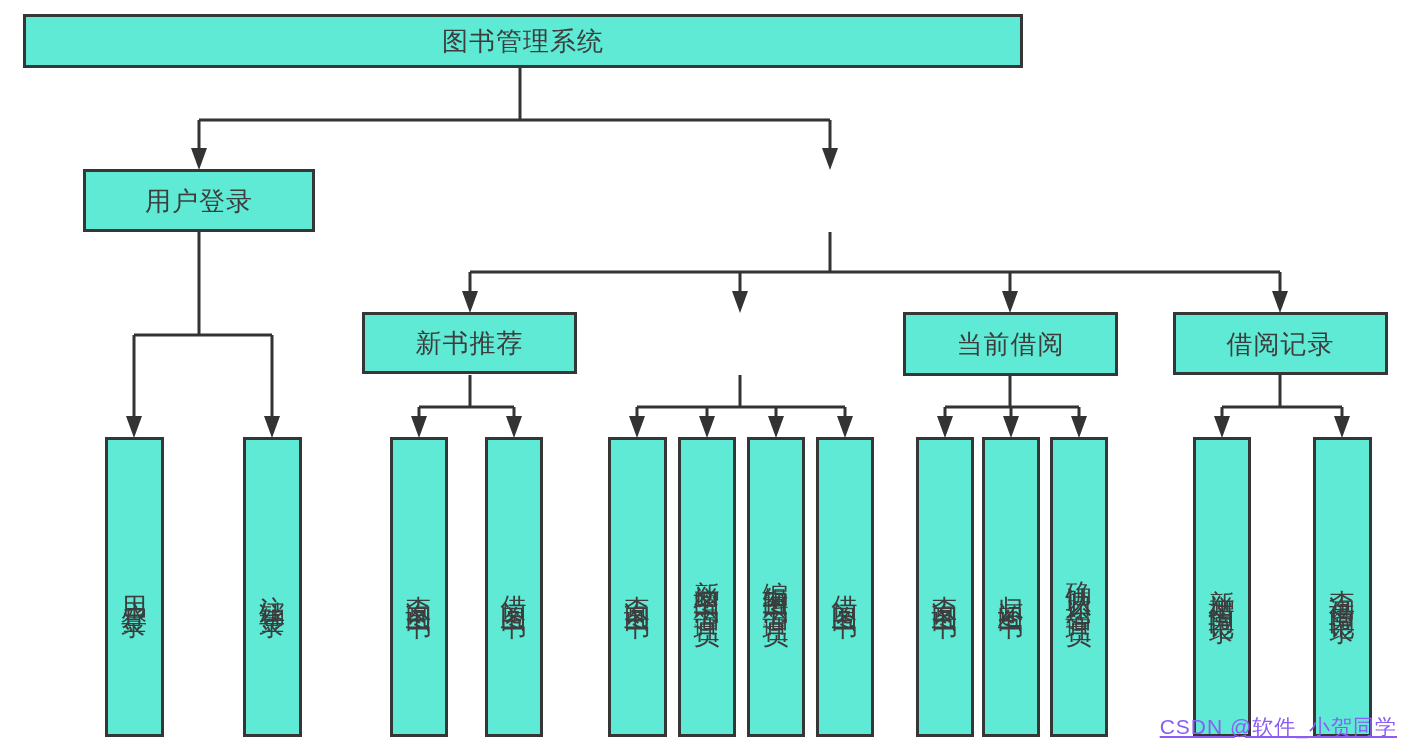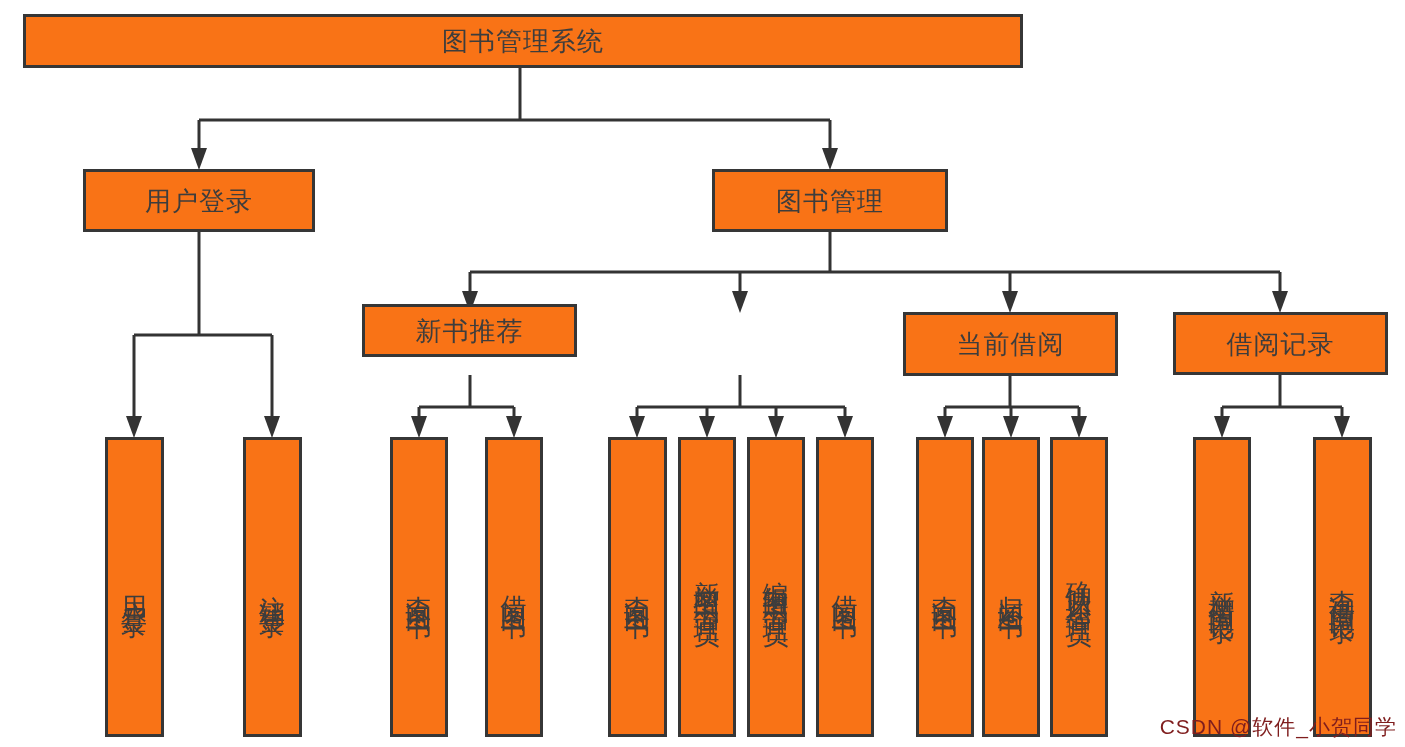--- a/index.html
+++ b/index.html
@@ -20,21 +20,21 @@
     position: absolute;
     left: 0;
     top: 0;
     width: 1405px;
     height: 747px;
   }
   .node {
     position: absolute;
     box-sizing: border-box;
     border: 3px solid #363636;
-    background: #f97316;
+    background: #5eead4;
     display: flex;
     align-items: center;
     justify-content: center;
     text-align: center;
   }
   .hnode {
     font-size: 26px;
     letter-spacing: 1px;
     line-height: 1;
   }
@@ -44,23 +44,24 @@
     font-size: 26px;
     letter-spacing: 6px;
     line-height: 1;
   }
   .watermark {
     position: absolute;
     right: 8px;
     bottom: 6px;
     font-size: 21px;
     letter-spacing: 1px;
-    color: #7f1d1d;
+    color: #8b5cf6;
     z-index: 5;
     white-space: nowrap;
+    text-decoration: underline;
   }
 </style>
 </head>
 <body>
 
 <div class="stage">
 
   <svg class="connectors" viewBox="0 0 1405 747" xmlns="http://www.w3.org/2000/svg">
     <g stroke="#333333" stroke-width="3" fill="none">
 
@@ -130,23 +131,22 @@
       <polygon points="1071,416 1087,416 1079,438"></polygon>
 
       <polygon points="1214,416 1230,416 1222,438"></polygon>
       <polygon points="1334,416 1350,416 1342,438"></polygon>
     </g>
   </svg>
 
   <div class="node hnode" style="left:23px; top:14px; width:1000px; height:54px;">图书管理系统</div>
 
   <div class="node hnode" style="left:83px; top:169px; width:232px; height:63px;">用户登录</div>
-  <div class="node hnode" style="left:712px; top:169px; width:236px; height:63px;">图书管理</div>
 
-  <div class="node hnode" style="left:362px; top:304px; width:215px; height:53px;">新书推荐</div>
+  <div class="node hnode" style="left:362px; top:312px; width:215px; height:62px;">新书推荐</div>
   <div class="node hnode" style="left:1173px; top:312px; width:215px; height:63px;">借阅记录</div>
   <div class="node hnode" style="left:903px; top:312px; width:215px; height:64px;">当前借阅</div>
 
   <div class="node vnode" style="left:105px; top:437px; width:59px; height:300px;">用户登录</div>
   <div class="node vnode" style="left:243px; top:437px; width:59px; height:300px;">注销登录</div>
 
   <div class="node vnode" style="left:390px; top:437px; width:58px; height:300px;">查询图书</div>
   <div class="node vnode" style="left:485px; top:437px; width:58px; height:300px;">借阅图书</div>
 
   <div class="node vnode" style="left:608px; top:437px; width:59px; height:300px;">查询图书</div>

